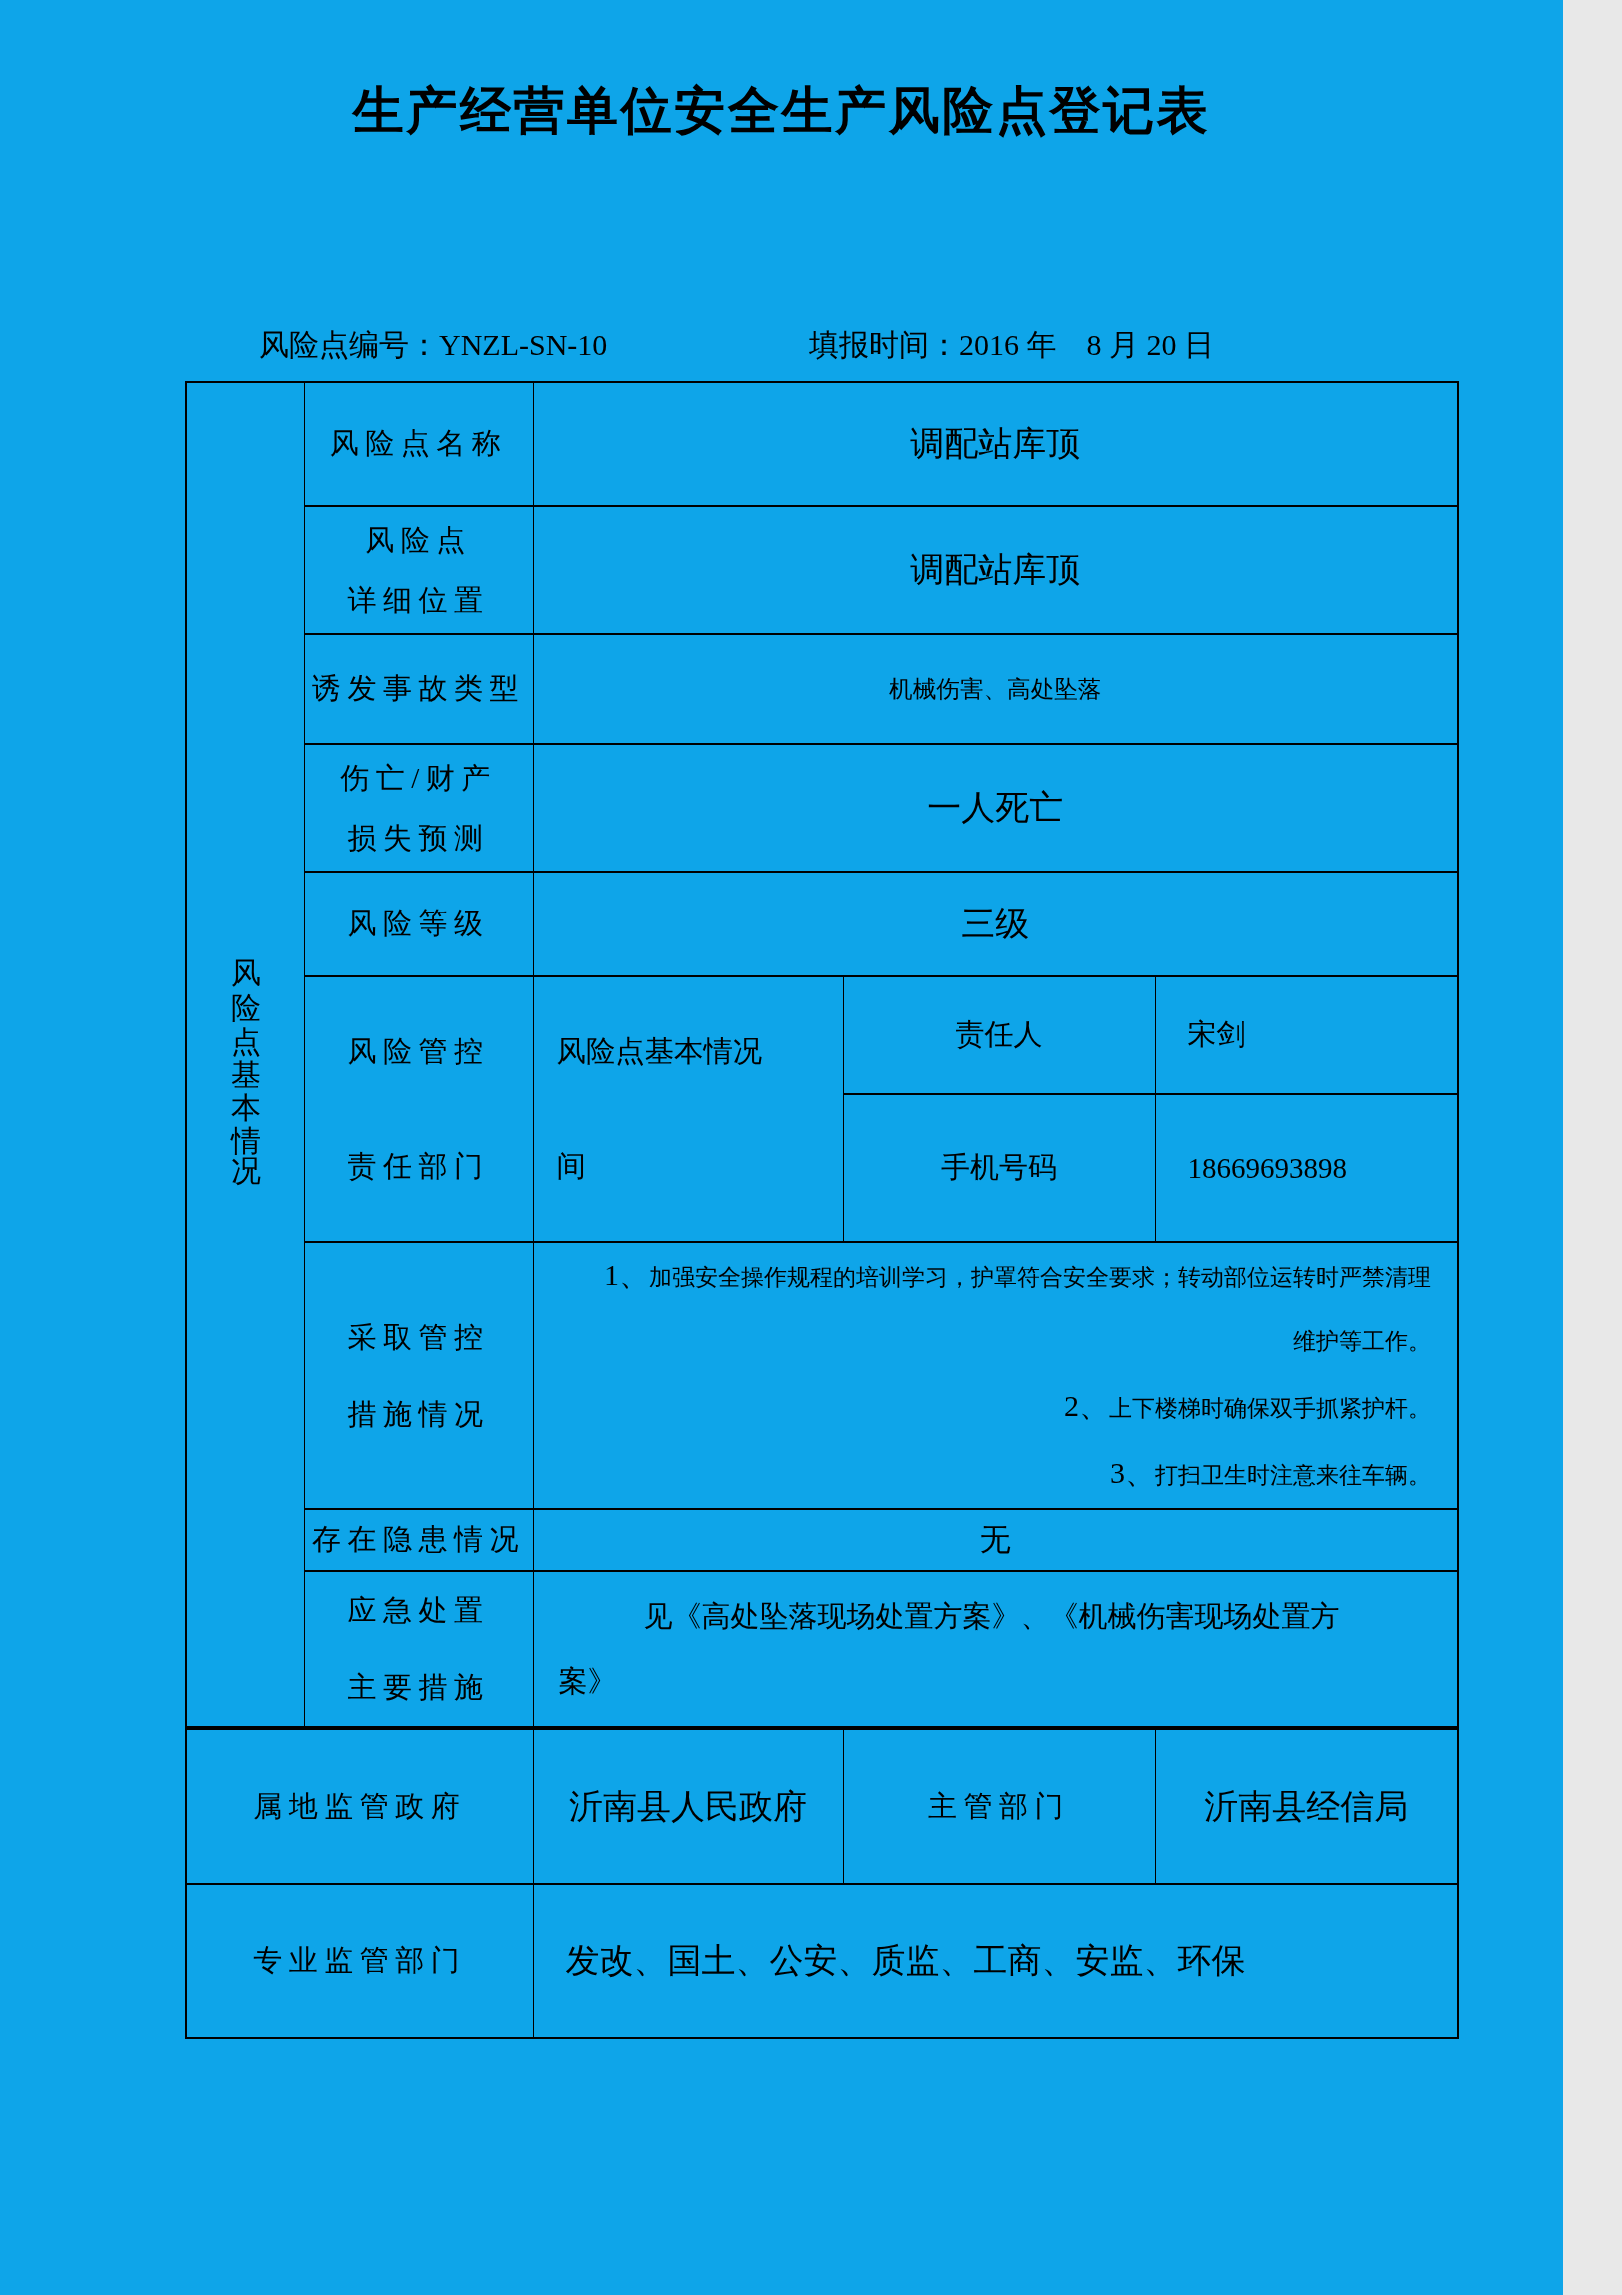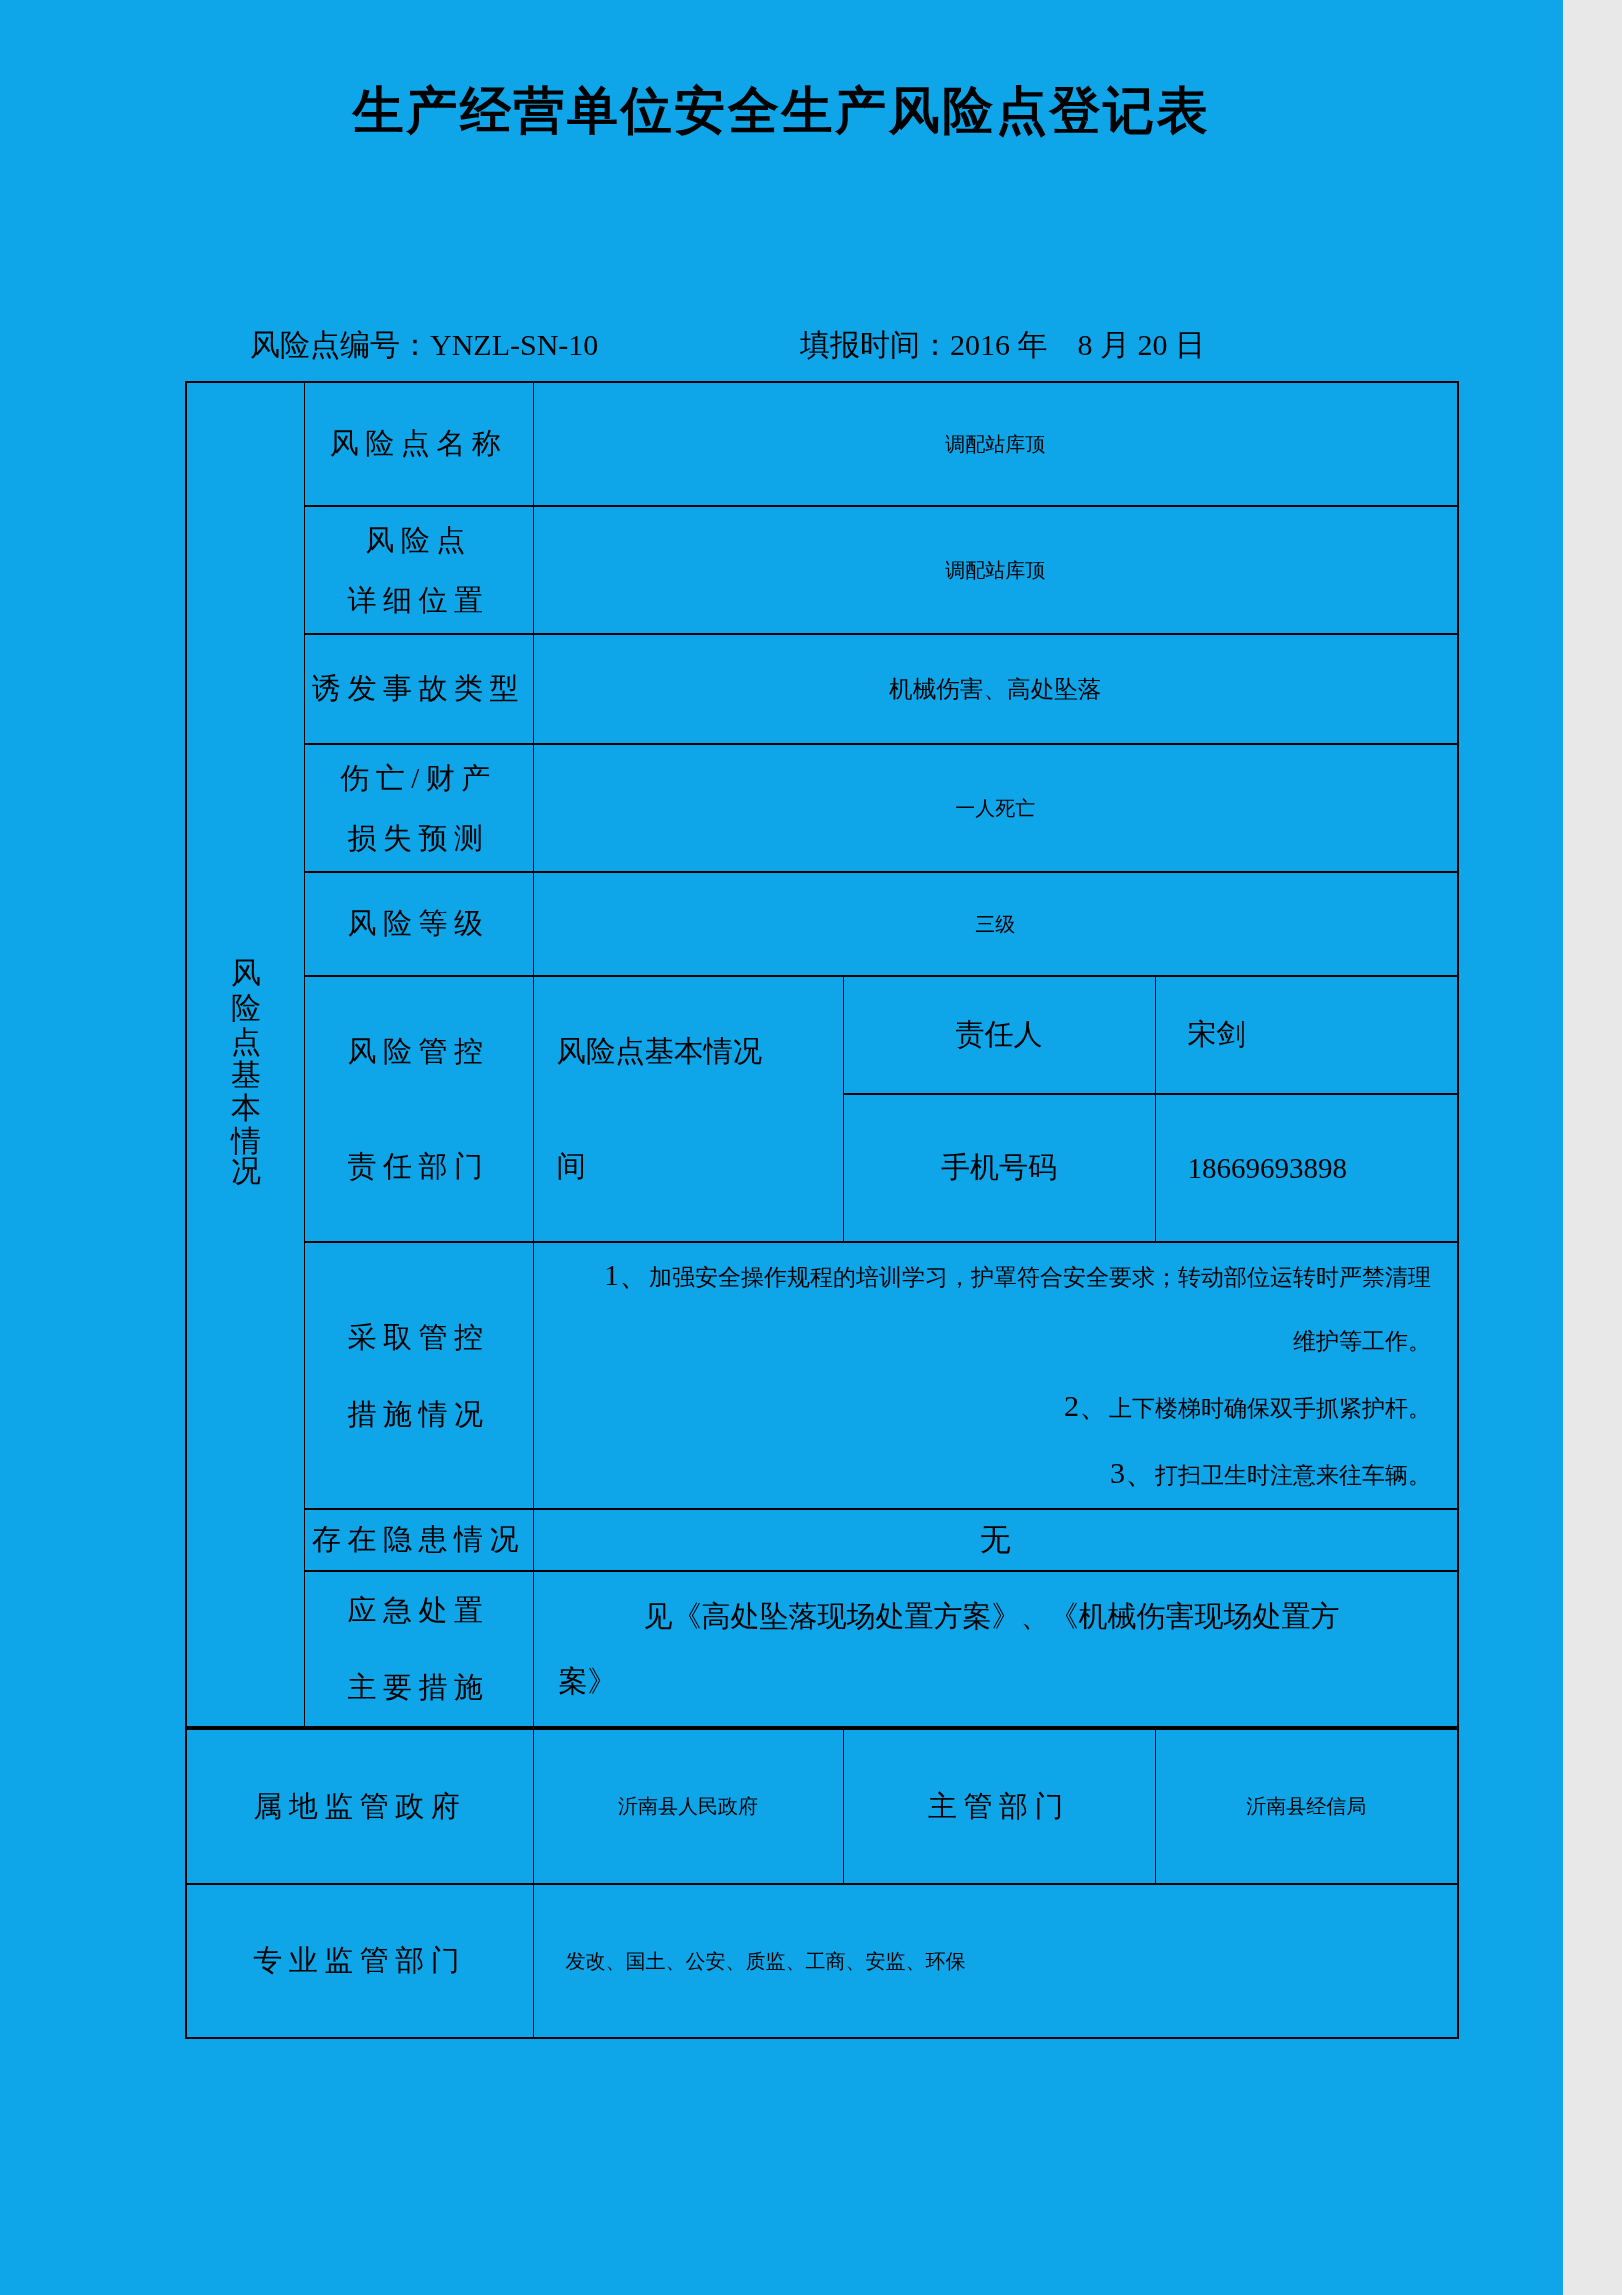--- a/index.html
+++ b/index.html
@@ -9,21 +9,21 @@
     background:#0ea5e9;
     font-family:"Liberation Serif","DejaVu Serif",serif;
     color:#000;
     overflow:hidden;
   }
   .doc-title{
     position:absolute;top:77px;left:0;width:100%;
     text-align:center;
     font-size:51px;font-weight:700;letter-spacing:2.6px;
   }
-  .meta-row{position:absolute;top:325px;left:7px;width:100%;height:39px;font-size:30px;}
+  .meta-row{position:absolute;top:325px;left:16px;width:100%;height:39px;font-size:30px;}
   .meta-left{position:absolute;left:243px;top:0;}
   .meta-right{position:absolute;left:793px;top:0;}
 
   table.reg{
     position:absolute;left:185px;top:381px;
     width:1271px;
     border-collapse:collapse;
     table-layout:fixed;
     border:2.6px solid #000;
   }
@@ -54,21 +54,21 @@
 
   .vhead{width:118px;}
   .vtext{
     display:inline-block;
     writing-mode:vertical-rl;
     text-orientation:upright;
     font-size:30px;
     letter-spacing:33px;
     line-height:118px;
   }
-  .val{font-size:20px;}
+  .val{font-size:34px;}
   .val-sm{font-size:23.6px;}
   .val-big{font-size:31px;}
   .val-left{text-align:left;padding-left:32px;}
 
   .dept-line{line-height:115px;font-size:29.4px;text-align:left;padding-left:23px;}
 
   .m-line{line-height:64px;font-size:23px;text-align:right;padding-left:26px;padding-right:26px;white-space:nowrap;overflow:hidden;}
   .m-num{font-size:30px;}
 
   .e-line{line-height:65px;font-size:29px;text-align:left;padding-left:25px;}

